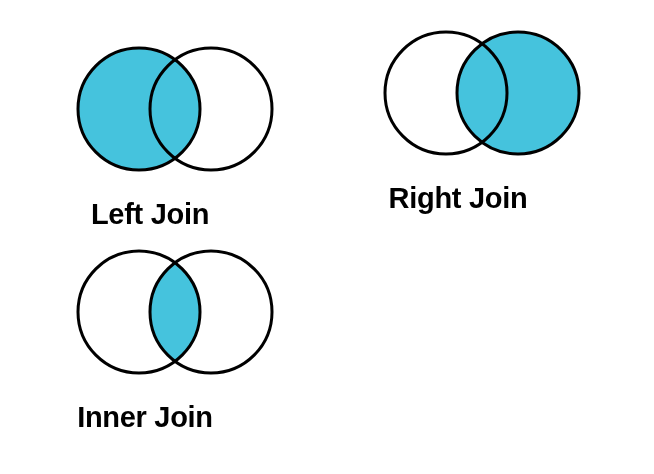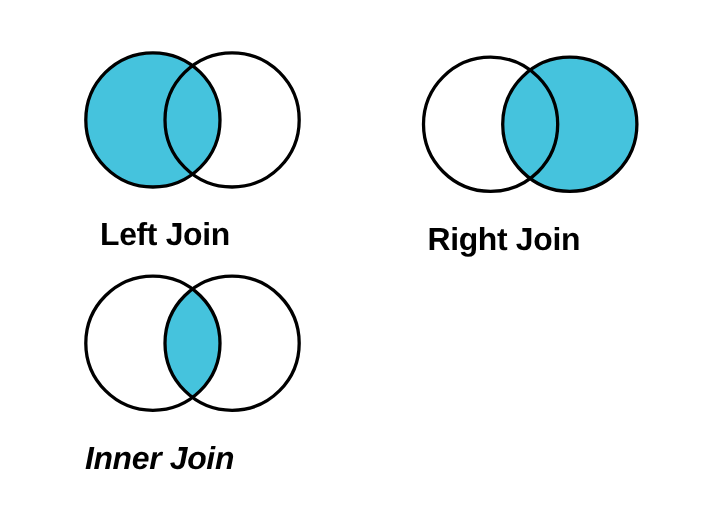--- a/index.html
+++ b/index.html
@@ -40,27 +40,27 @@
     font-size: 29px;
     line-height: 36px;
     letter-spacing: -0.3px;
     color: #000000;
     text-align: center;
     white-space: pre-line;
   }
 
   
   #cell-left-join      { left: 0px;   top: 36px;  }
-  #cell-right-join     { left: 307px; top: 40px;  }
+  #cell-right-join     { left: 307px; top: 20px;  }
   #cell-inner-join     { left: 0px;   top: 239px; }
   #cell-full-outer-join{ left: 307px; top: 239px; }
 
   #cell-left-join      .cell-label { padding-left: 10px; }
   #cell-right-join     .cell-label { padding-left: 12px; }
-  #cell-inner-join     .cell-label { padding-left: 0; font-style: italic;  }
+  #cell-inner-join     .cell-label { padding-left: 0;  }
   #cell-full-outer-join .cell-label { padding-left: 10px; }
 
   .label-spacer { height: 10px; }
 </style>
 </head>
 <body>
 
 <div id="canvas">
 
   <div class="cell" id="cell-left-join">

